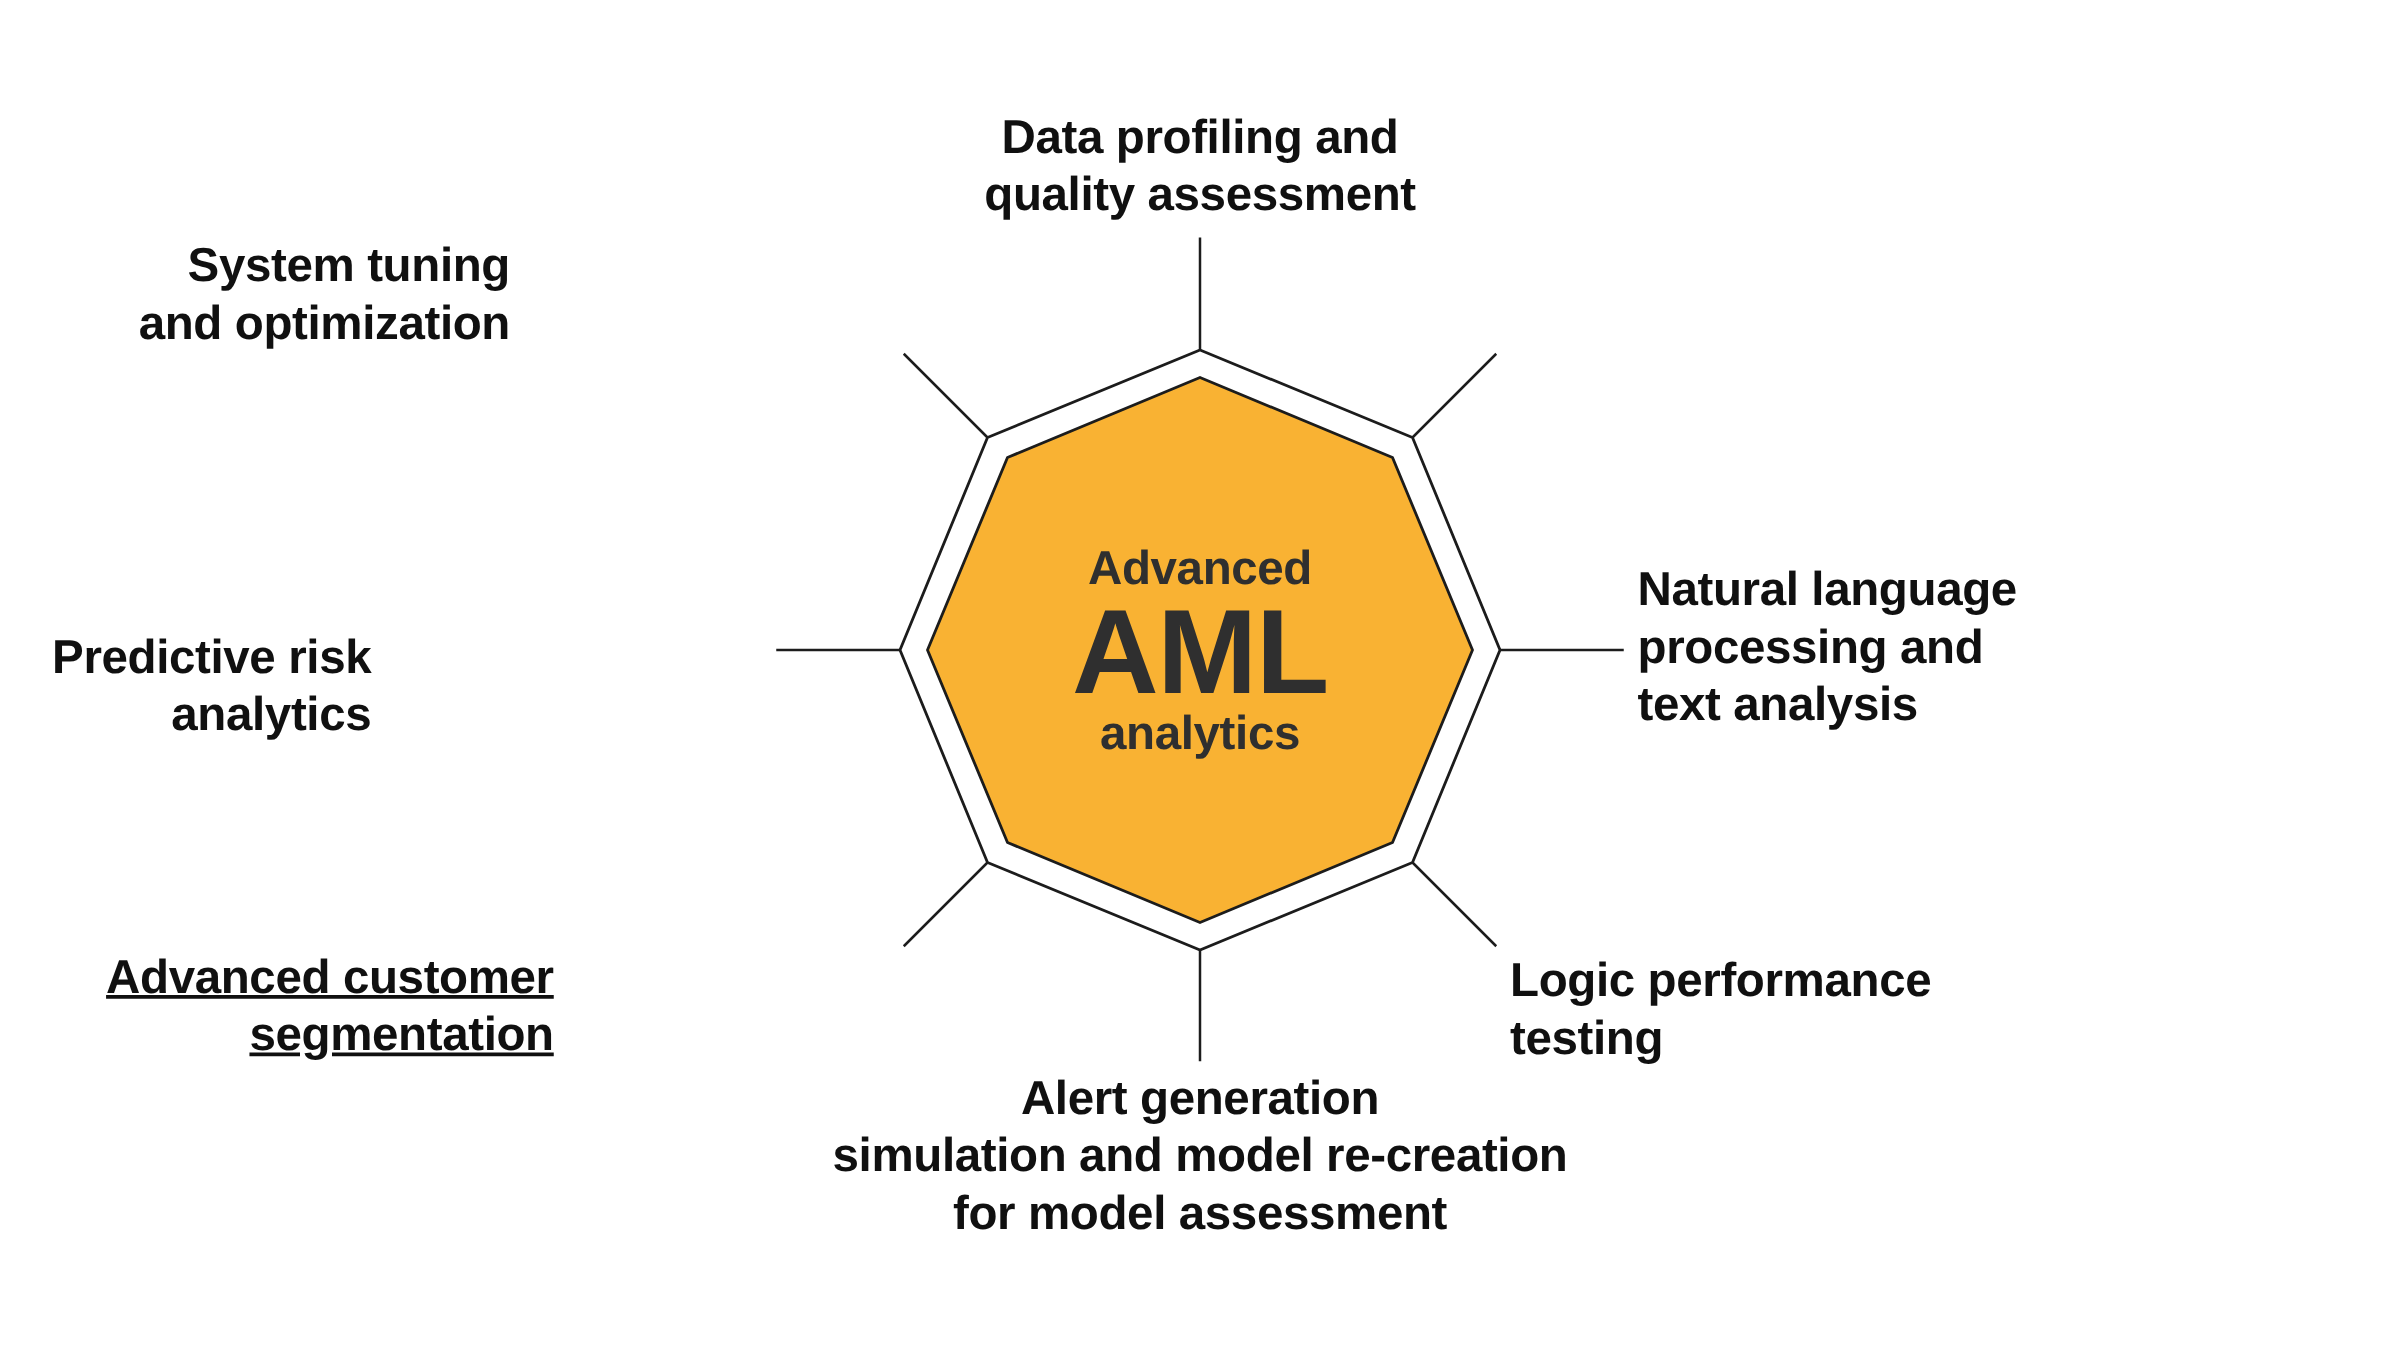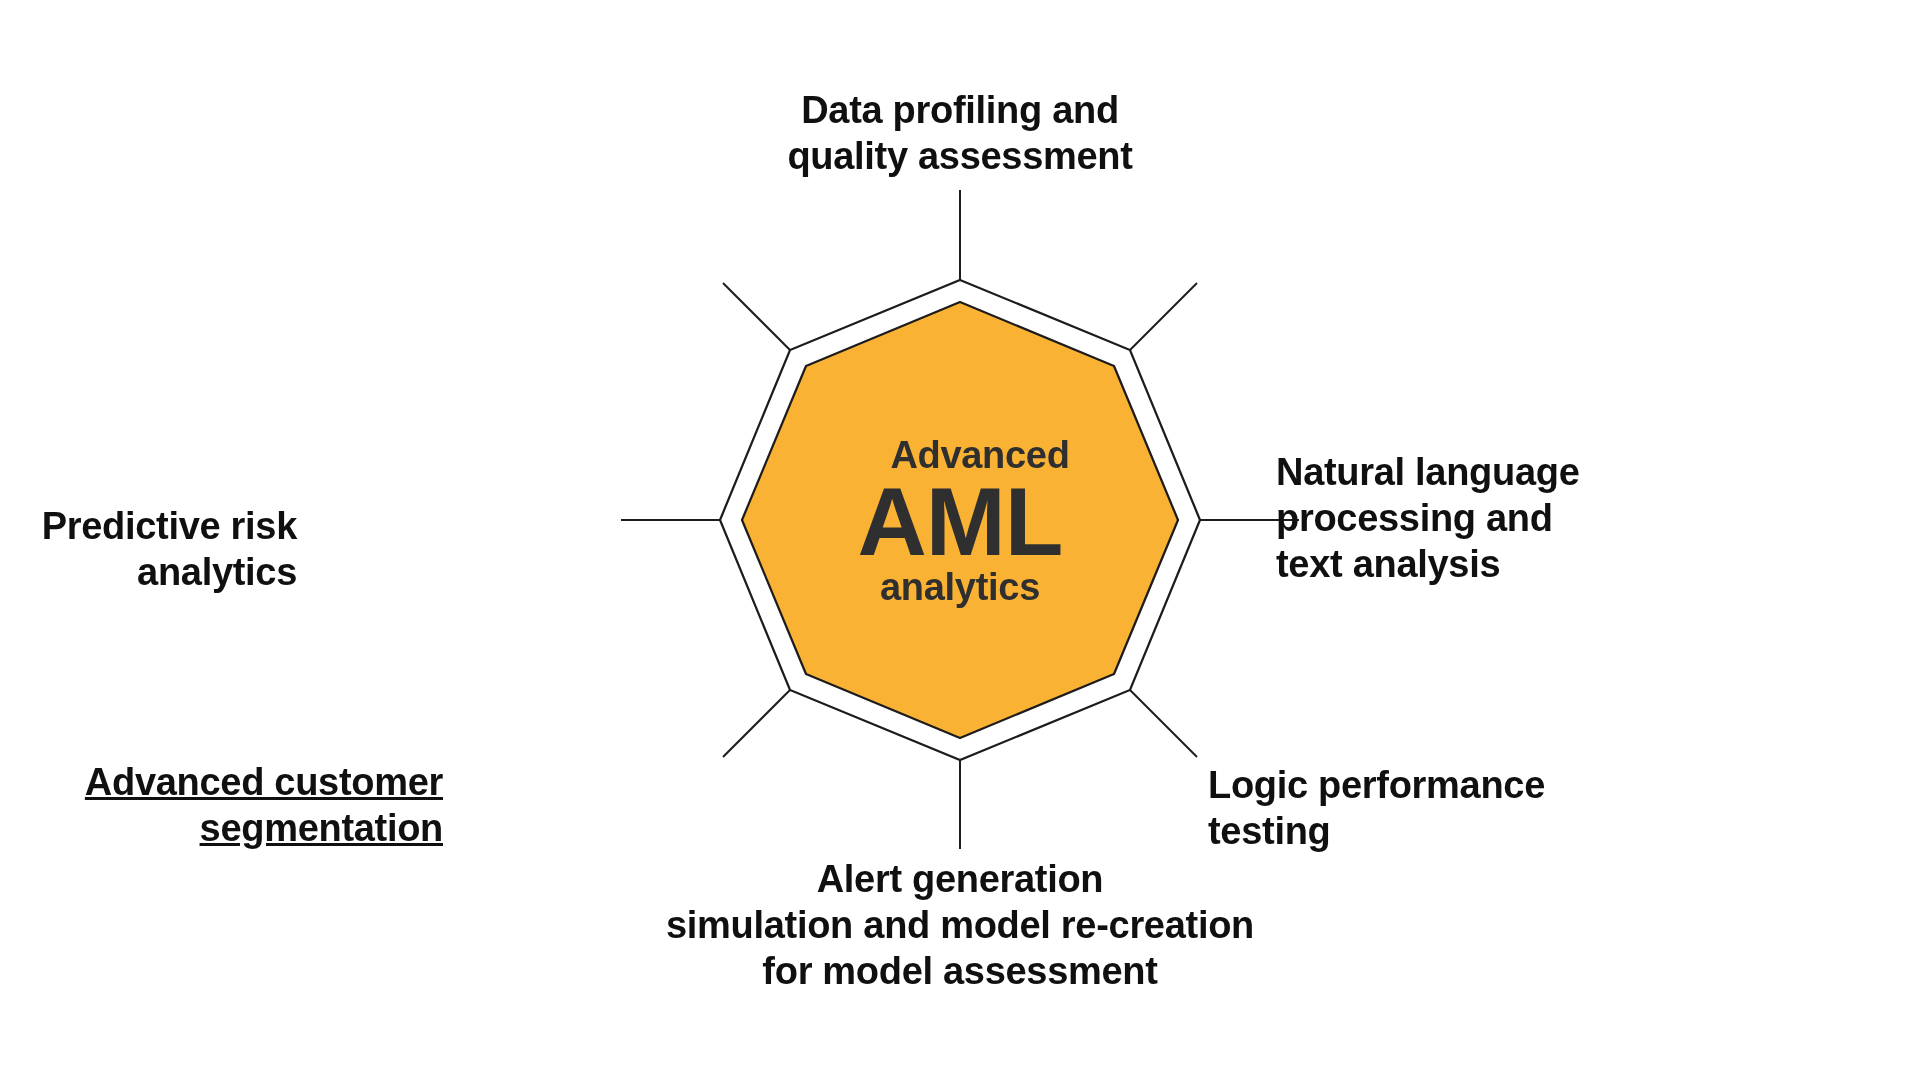--- a/index.html
+++ b/index.html
@@ -48,21 +48,21 @@
   .align-left   { text-align: left; }
   .align-right  { text-align: right; }
   .center-text div {
     position: absolute;
     left: 960px;
     transform: translateX(-50%);
     font-weight: bold;
     color: var(--center-text, #2f2f2f);
     white-space: nowrap;
   }
-  .center-line1 { top: 432px; font-size: 38px; line-height: 46px; letter-spacing: -0.3px; margin-left: 20px; }
+  .center-line1 { top: 432px; font-size: 38px; line-height: 46px; letter-spacing: -0.3px; }
   .center-line2 { top: 474px; font-size: 96px; line-height: 96px; letter-spacing: -1px; }
   .center-line3 { top: 564px; font-size: 38px; line-height: 46px; letter-spacing: -0.3px; }
 </style>
 </head>
 <body>
 
 <div class="stage">
 
   <svg class="shape-layer" viewBox="0 0 1920 1080">
     <g>
@@ -74,32 +74,34 @@
       <line class="spoke" x1="790" y1="690" x2="723" y2="757" stroke="#1C1C1C"></line>
       <line class="spoke" x1="720" y1="520" x2="621" y2="520" stroke="#1C1C1C"></line>
       <line class="spoke" x1="790" y1="350" x2="723" y2="283" stroke="#1C1C1C"></line>
     </g>
     <polygon class="octagon-outer" points="960,280 1130,350 1200,520 1130,690 960,760 790,690 720,520 790,350" stroke="#1C1C1C"></polygon>
     <polygon class="octagon-inner" points="960,302 1114,366 1178,520 1114,674 960,738 806,674 742,520 806,366" fill="#F9B233" stroke="#1C1C1C"></polygon>
   </svg>
 
   <div class="label align-center" style="left:960px;  top:87px;">Data profiling and
 quality assessment</div>
-  <div class="label align-left" style="left:1276px; top:449px;">Natural language
+  <div class="label align-left" style="left:1310px; top:449px;">Natural language
 processing and
 text analysis</div>
   <div class="label align-left" style="left:1208px; top:762px;">Logic performance
 testing</div>
   <div class="label align-center" style="left:960px;  top:856px;">Alert generation
 simulation and model re-creation
 for model assessment</div>
   <div class="label align-right" style="right:1173px;top:759px;text-decoration:underline;">Advanced customer
 segmentation</div>
   <div class="label align-right" style="right:1319px;top:467px;margin-top:36px;">Predictive risk
 analytics</div>
+  <div class="label align-right" style="right:1208px;top:190px;">System tuning
+and optimization</div>
 
   <div class="center-text">
     <div class="center-line1">Advanced</div>
     <div class="center-line2">AML</div>
     <div class="center-line3">analytics</div>
   </div>
 
 </div>
 
 </body></html>

